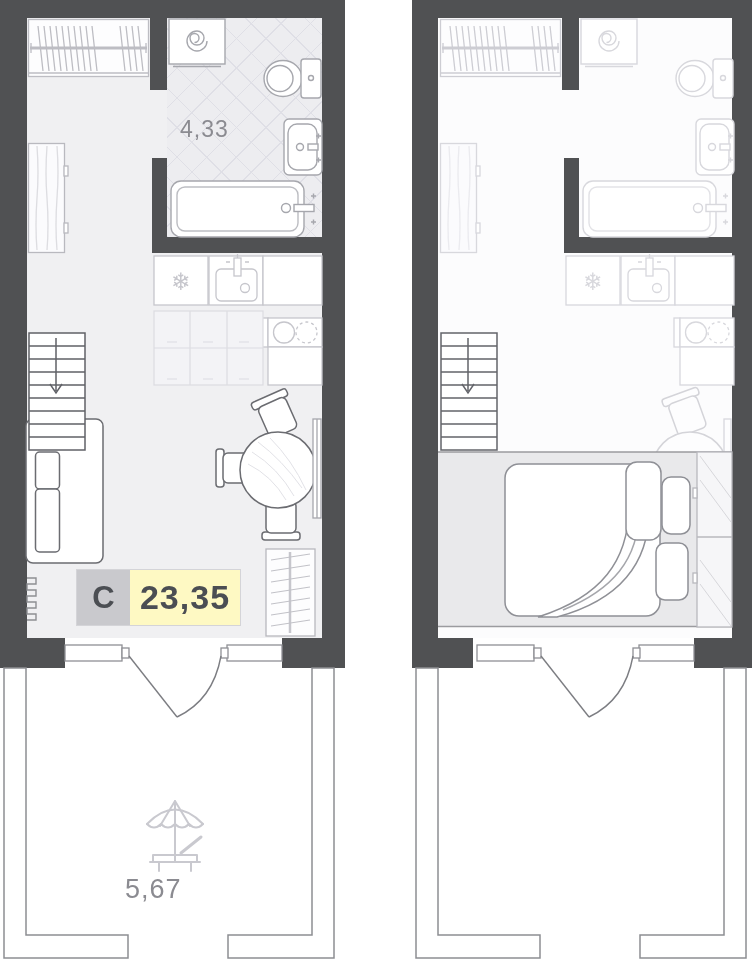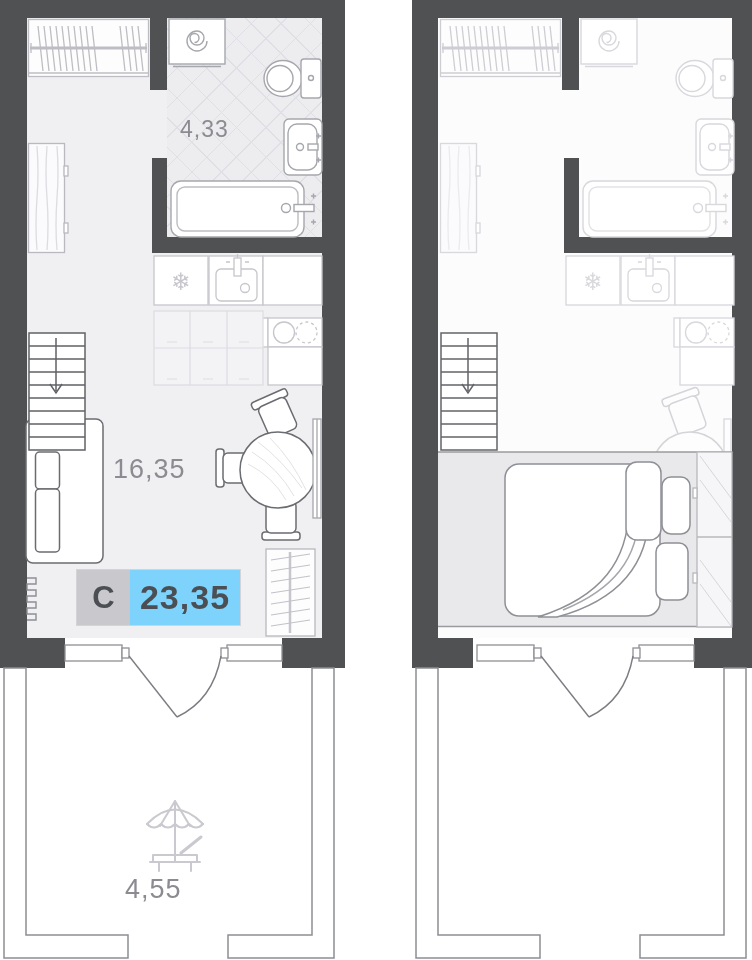--- a/index.html
+++ b/index.html
@@ -13,21 +13,21 @@
        repeating-linear-gradient(45deg,  var(--tile-line,#dfdfe6) 0 1px, transparent 1px 21px),
        repeating-linear-gradient(135deg, var(--tile-line,#dfdfe6) 0 1px, transparent 1px 21px);}
   .plan-svg{position:absolute;left:0;top:0;}
   .area-label{position:absolute;color:var(--label-text,#8b8b91);letter-spacing:1px;}
   .lbl-sm{font-size:23px;line-height:30px;}
   .lbl-md{font-size:27px;line-height:34px;}
   .badge{position:absolute;left:77px;top:570px;display:flex;outline:1px solid #d4d4d8;}
   .badge-letter{width:53px;height:55px;background:var(--badge-gray,#c9c9cd);display:flex;
      align-items:center;justify-content:center;font-size:31px;font-weight:bold;
      color:var(--badge-text,#4b4e53);}
-  .badge-value{width:110px;height:55px;background:#7dd3fc;display:flex;align-items:center;
+  .badge-value{width:110px;height:55px;background:#fef9c3;display:flex;align-items:center;
      justify-content:center;font-size:34px;font-weight:bold;letter-spacing:1px;
      color:var(--badge-text,#4b4e53);}
   .watermark{position:absolute;left:428px;top:740px;width:305px;height:135px;display:flex;
      align-items:center;justify-content:center;gap:10px;color:var(--watermark,#eff1f2);}
   .watermark-text{font-size:62px;font-weight:bold;letter-spacing:6px;line-height:1;}
 </style>
 </head>
 <body>
 
 <div class="page">
@@ -254,20 +254,19 @@
       </g>
     <g color="#7c7d82">
         <use href="#g-door" x="412"></use>
       </g>
     <g color="#8d8e93">
         <use href="#g-balcony" x="412"></use>
       </g>
   </svg>
 
   <div class="area-label lbl-sm" style="left:180px;top:114px;width:80px;">4,33</div>
-  <div class="area-label lbl-md" style="left:113px;top:452px;width:100px;">16,35</div>
   <div class="badge">
     <div class="badge-letter">С</div>
     <div class="badge-value">23,35</div>
   </div>
-  <div class="area-label lbl-md" style="left:125px;top:872px;width:100px;">4,55</div>
+  <div class="area-label lbl-md" style="left:125px;top:872px;width:100px;">5,67</div>
 
 </div>
 
 </body></html>

